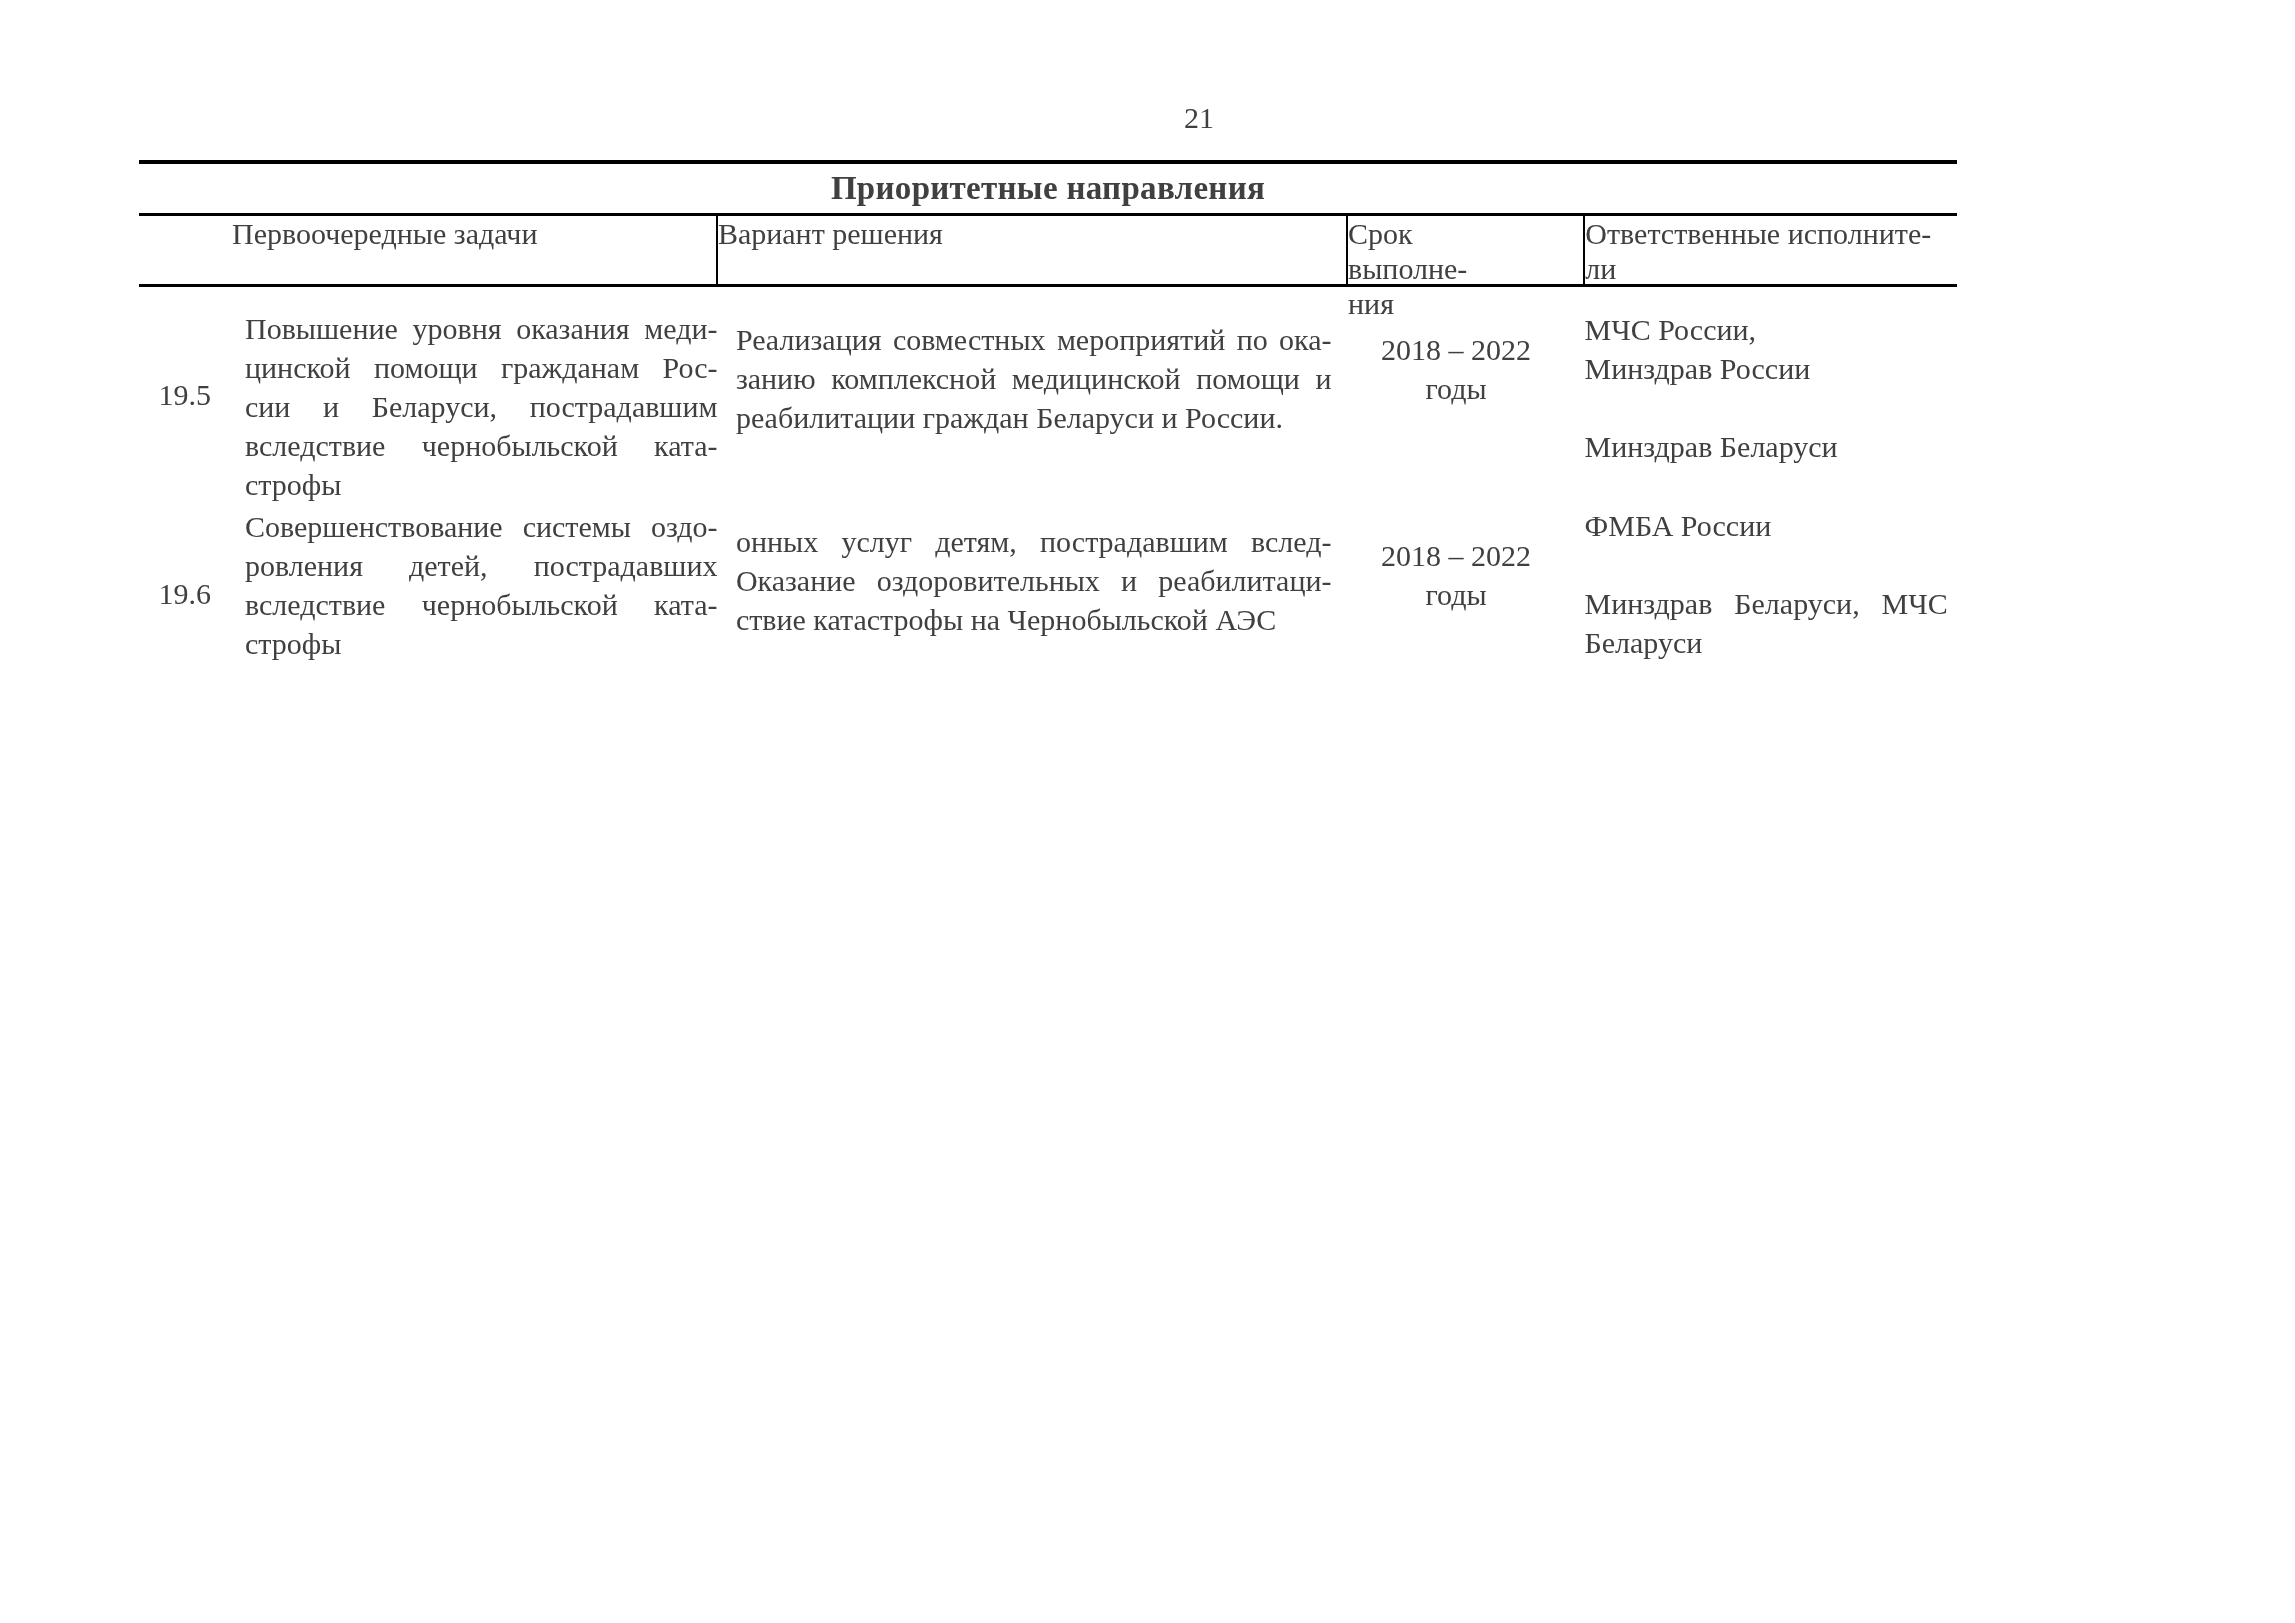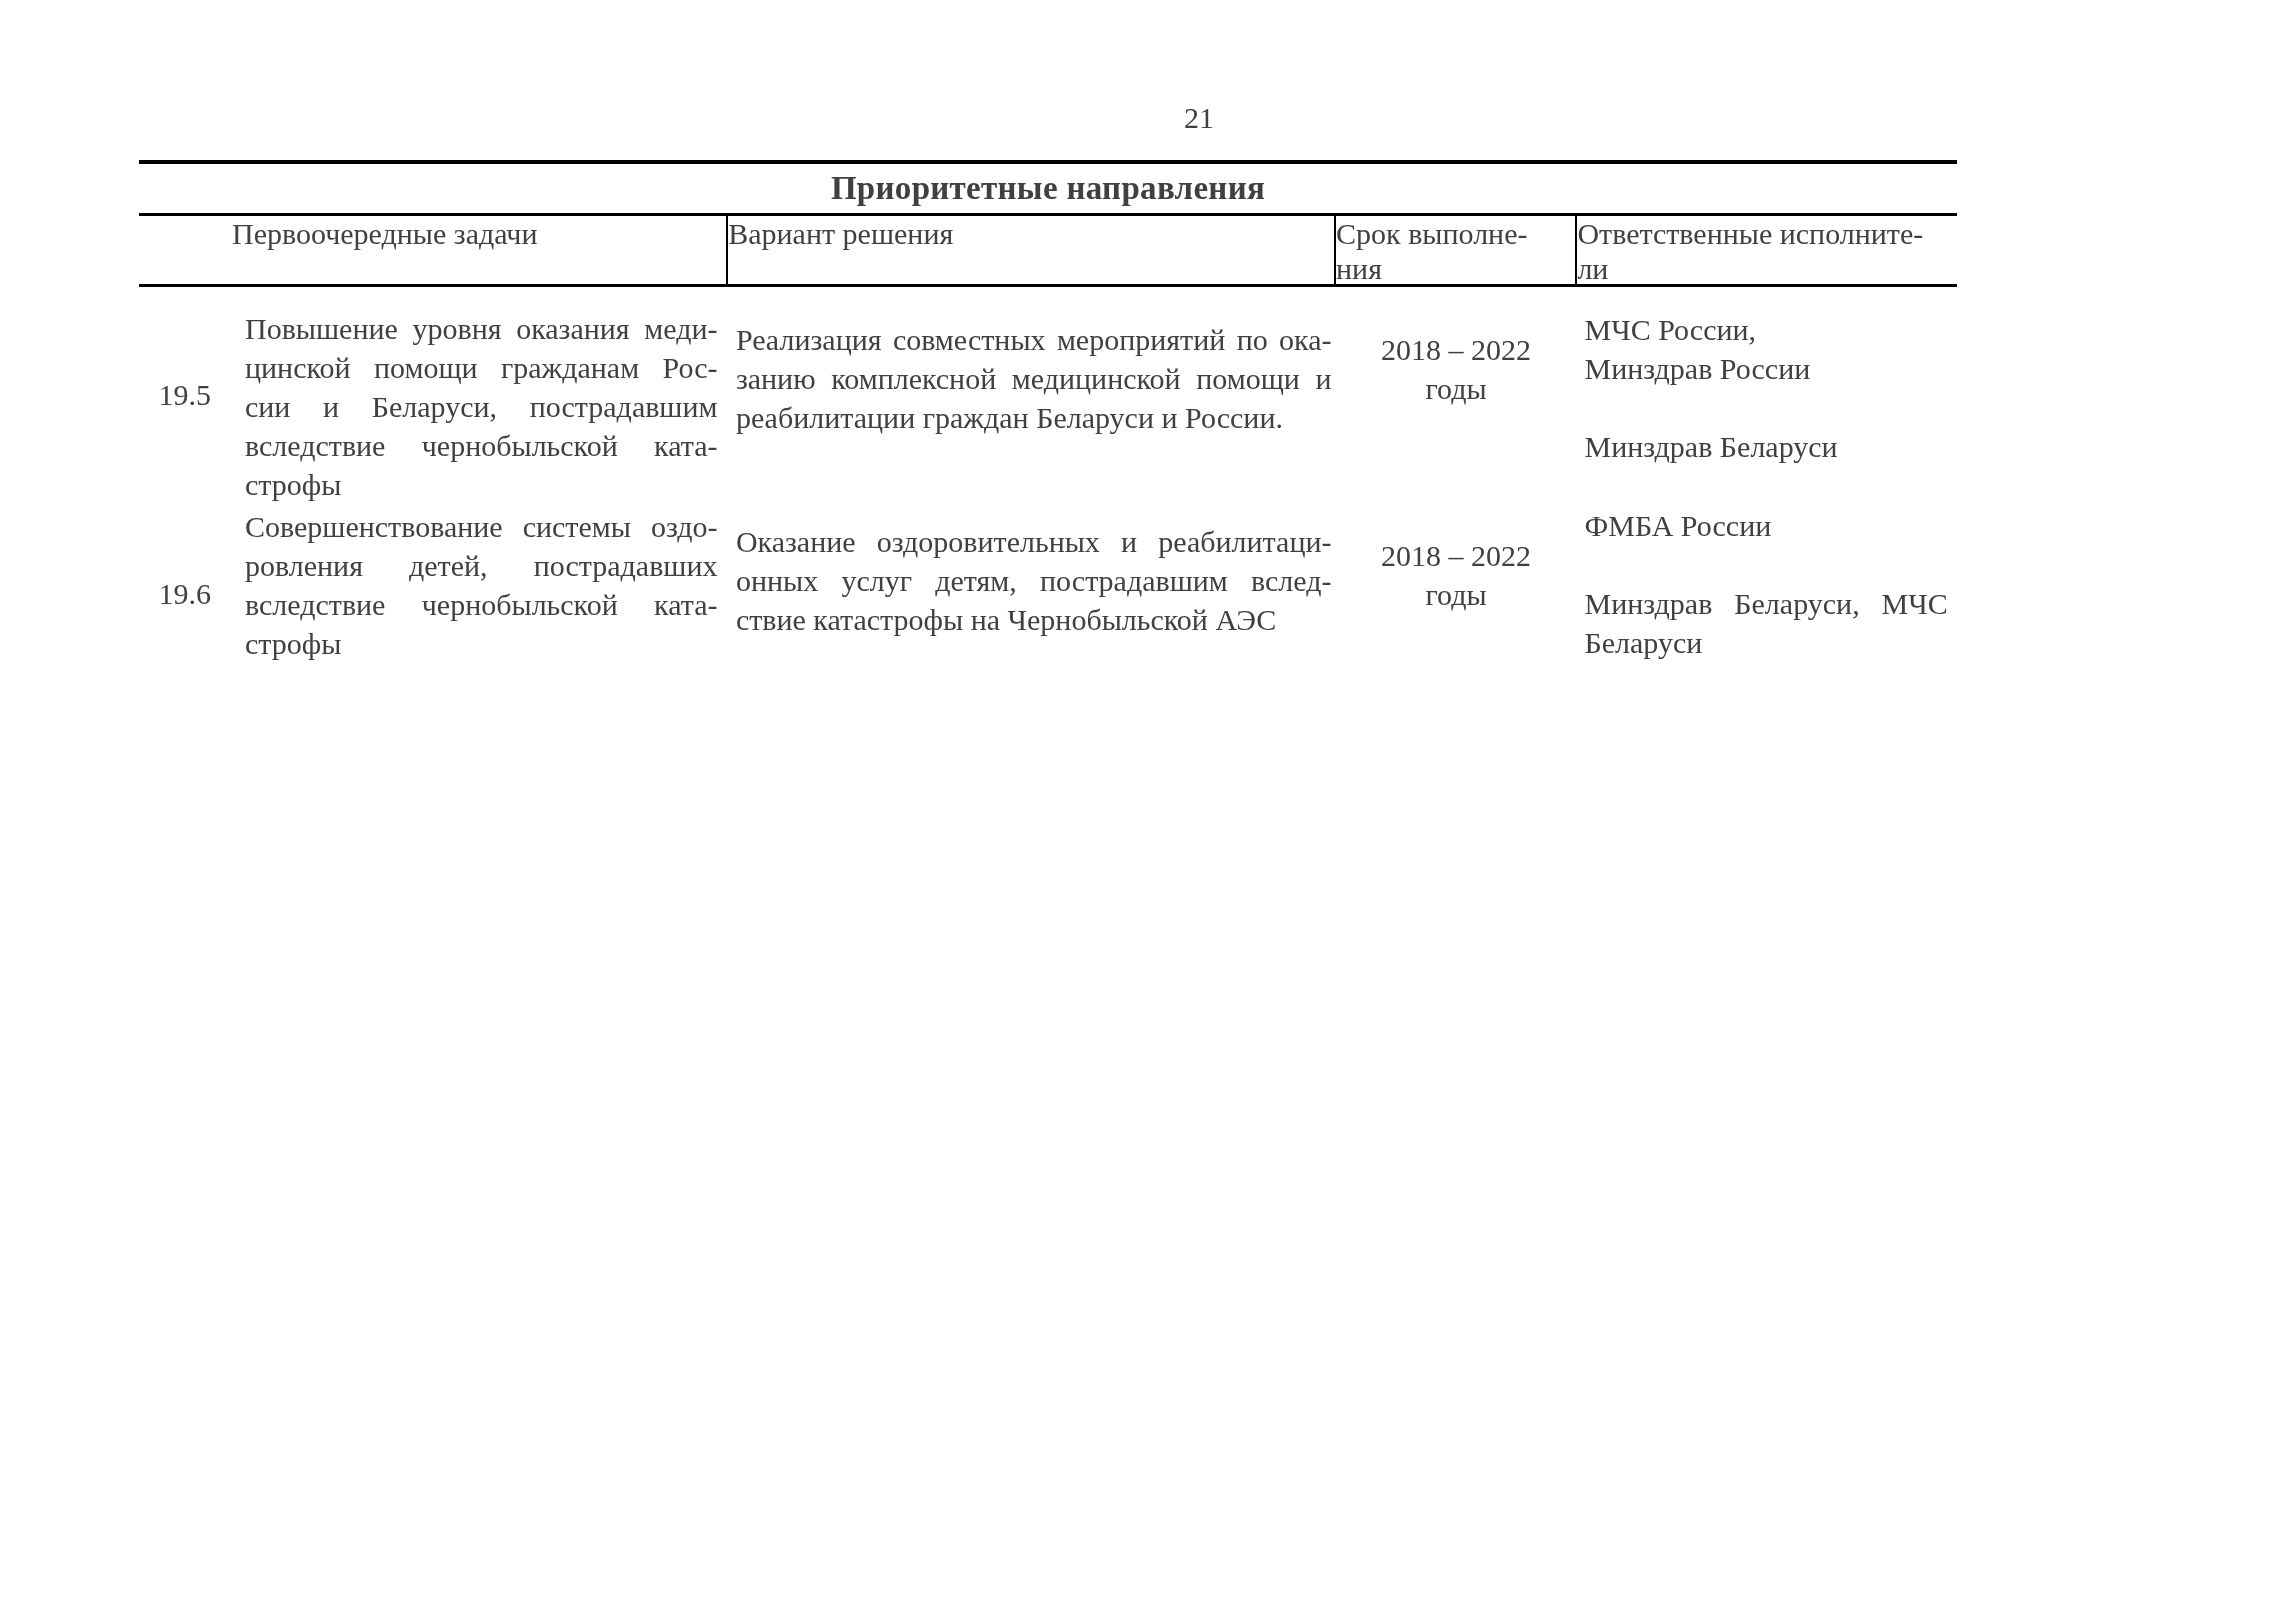--- a/index.html
+++ b/index.html
@@ -50,21 +50,21 @@
     height: 71px;
     border-bottom: 3.9px solid #000;
   }
   .hcell {
     padding-top: 0;
     line-height: 35px;
     text-align: left;
   }
   .hcell.c01 { width: 589px; padding-left: 93px; }
   .hcell.c2  { width: 610px; border-left: 2.6px solid #000; }
-  .hcell.c3  { width: 196px; border-left: 2.6px solid #000; }
+  .hcell.c3  { width: 196px; border-left: 2.6px solid #000; margin-left: 35px; }
   .hcell.c4  { width: 383px; border-left: 2.6px solid #000; margin-left: 46px; }
 
   .body-row { display: flex; }
   .body-row.r1 { height: 215px; }
   .body-row.r2 { height: 183px; }
 
   .cell { line-height: 39px; }
   .cell.num {
     width: 93px;
     display: flex;
@@ -155,22 +155,22 @@
       <div class="cell num">
         <span>19.6</span>
       </div>
       <div class="cell task">
         <div class="line stretch">Совершенствование системы оздо-</div>
         <div class="line stretch">ровления детей, пострадавших</div>
         <div class="line stretch">вследствие чернобыльской ката-</div>
         <div class="line">строфы</div>
       </div>
       <div class="cell sol">
+        <div class="line stretch">онных услуг детям, пострадавшим вслед-</div>
         <div class="line stretch">Оказание оздоровительных и реабилитаци-</div>
-        <div class="line stretch">онных услуг детям, пострадавшим вслед-</div>
         <div class="line">ствие катастрофы на Чернобыльской АЭС</div>
       </div>
       <div class="cell period">
         <div class="line">2018 – 2022</div>
         <div class="line">годы</div>
       </div>
       <div class="cell resp">
         <div class="line">ФМБА России</div>
         <div class="line"></div>
         <div class="line stretch">Минздрав Беларуси, МЧС</div>

